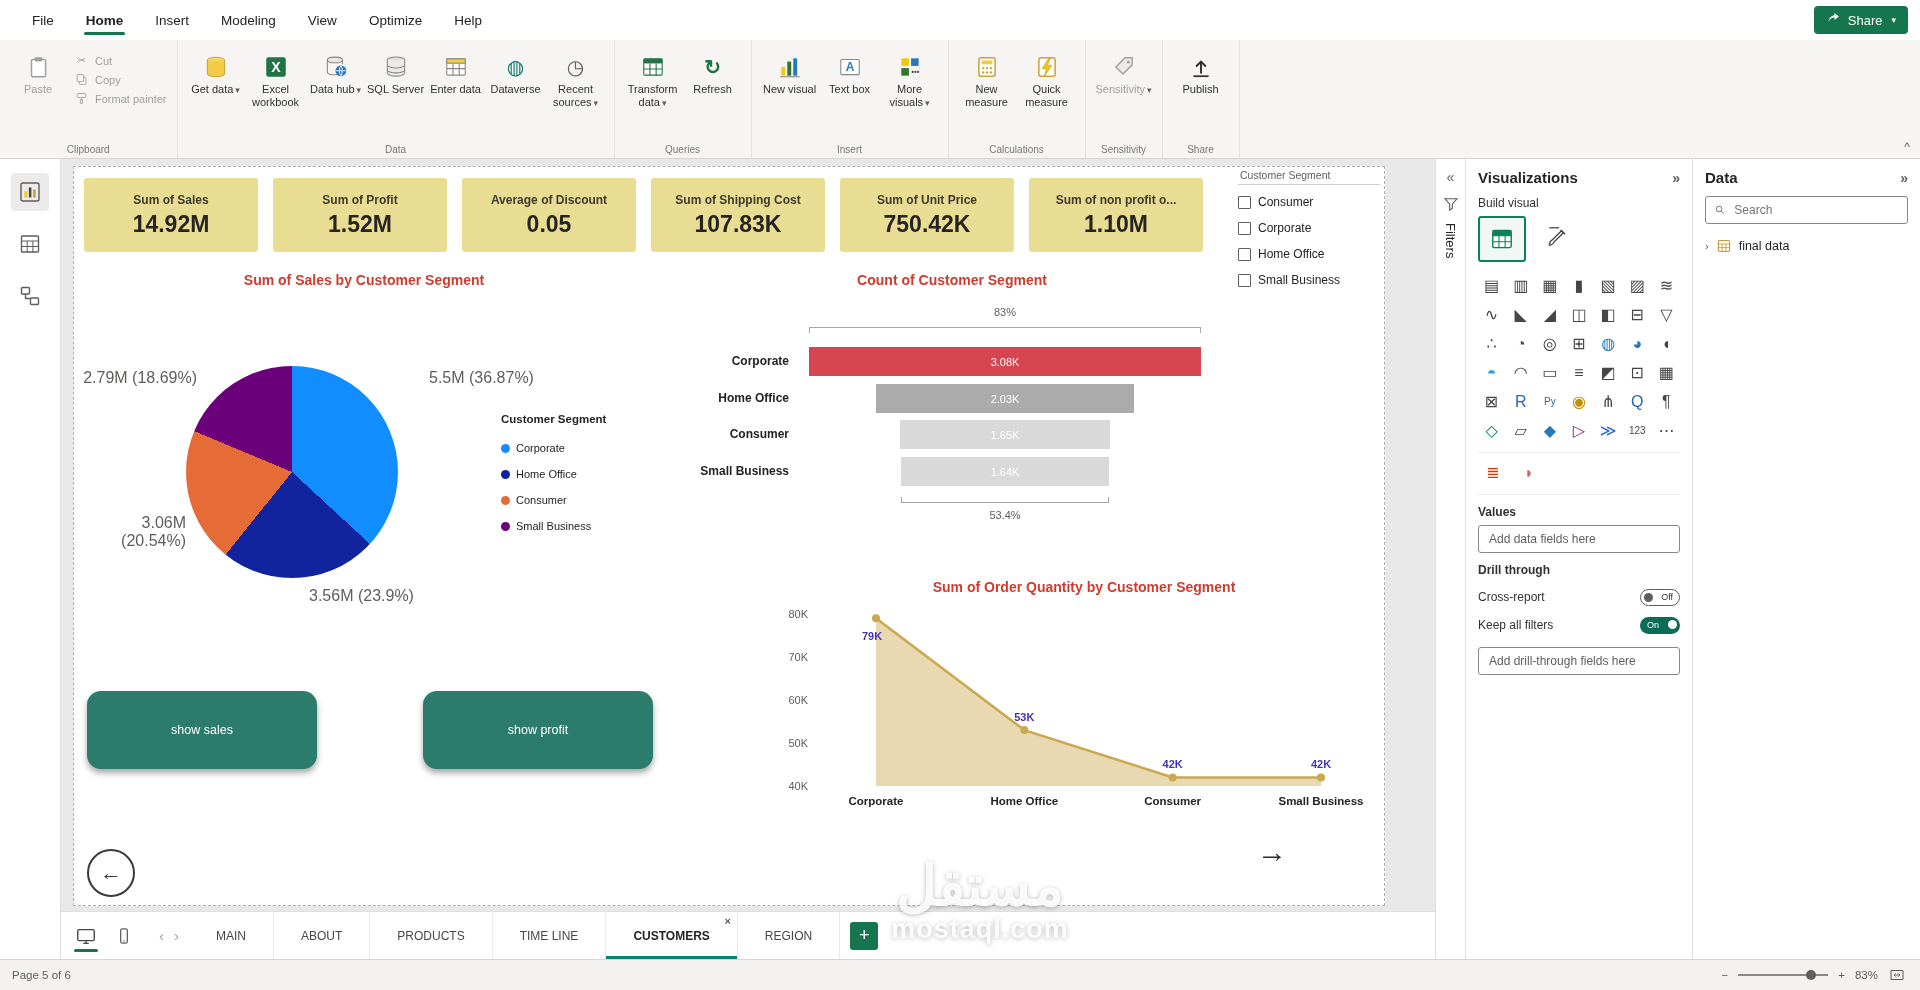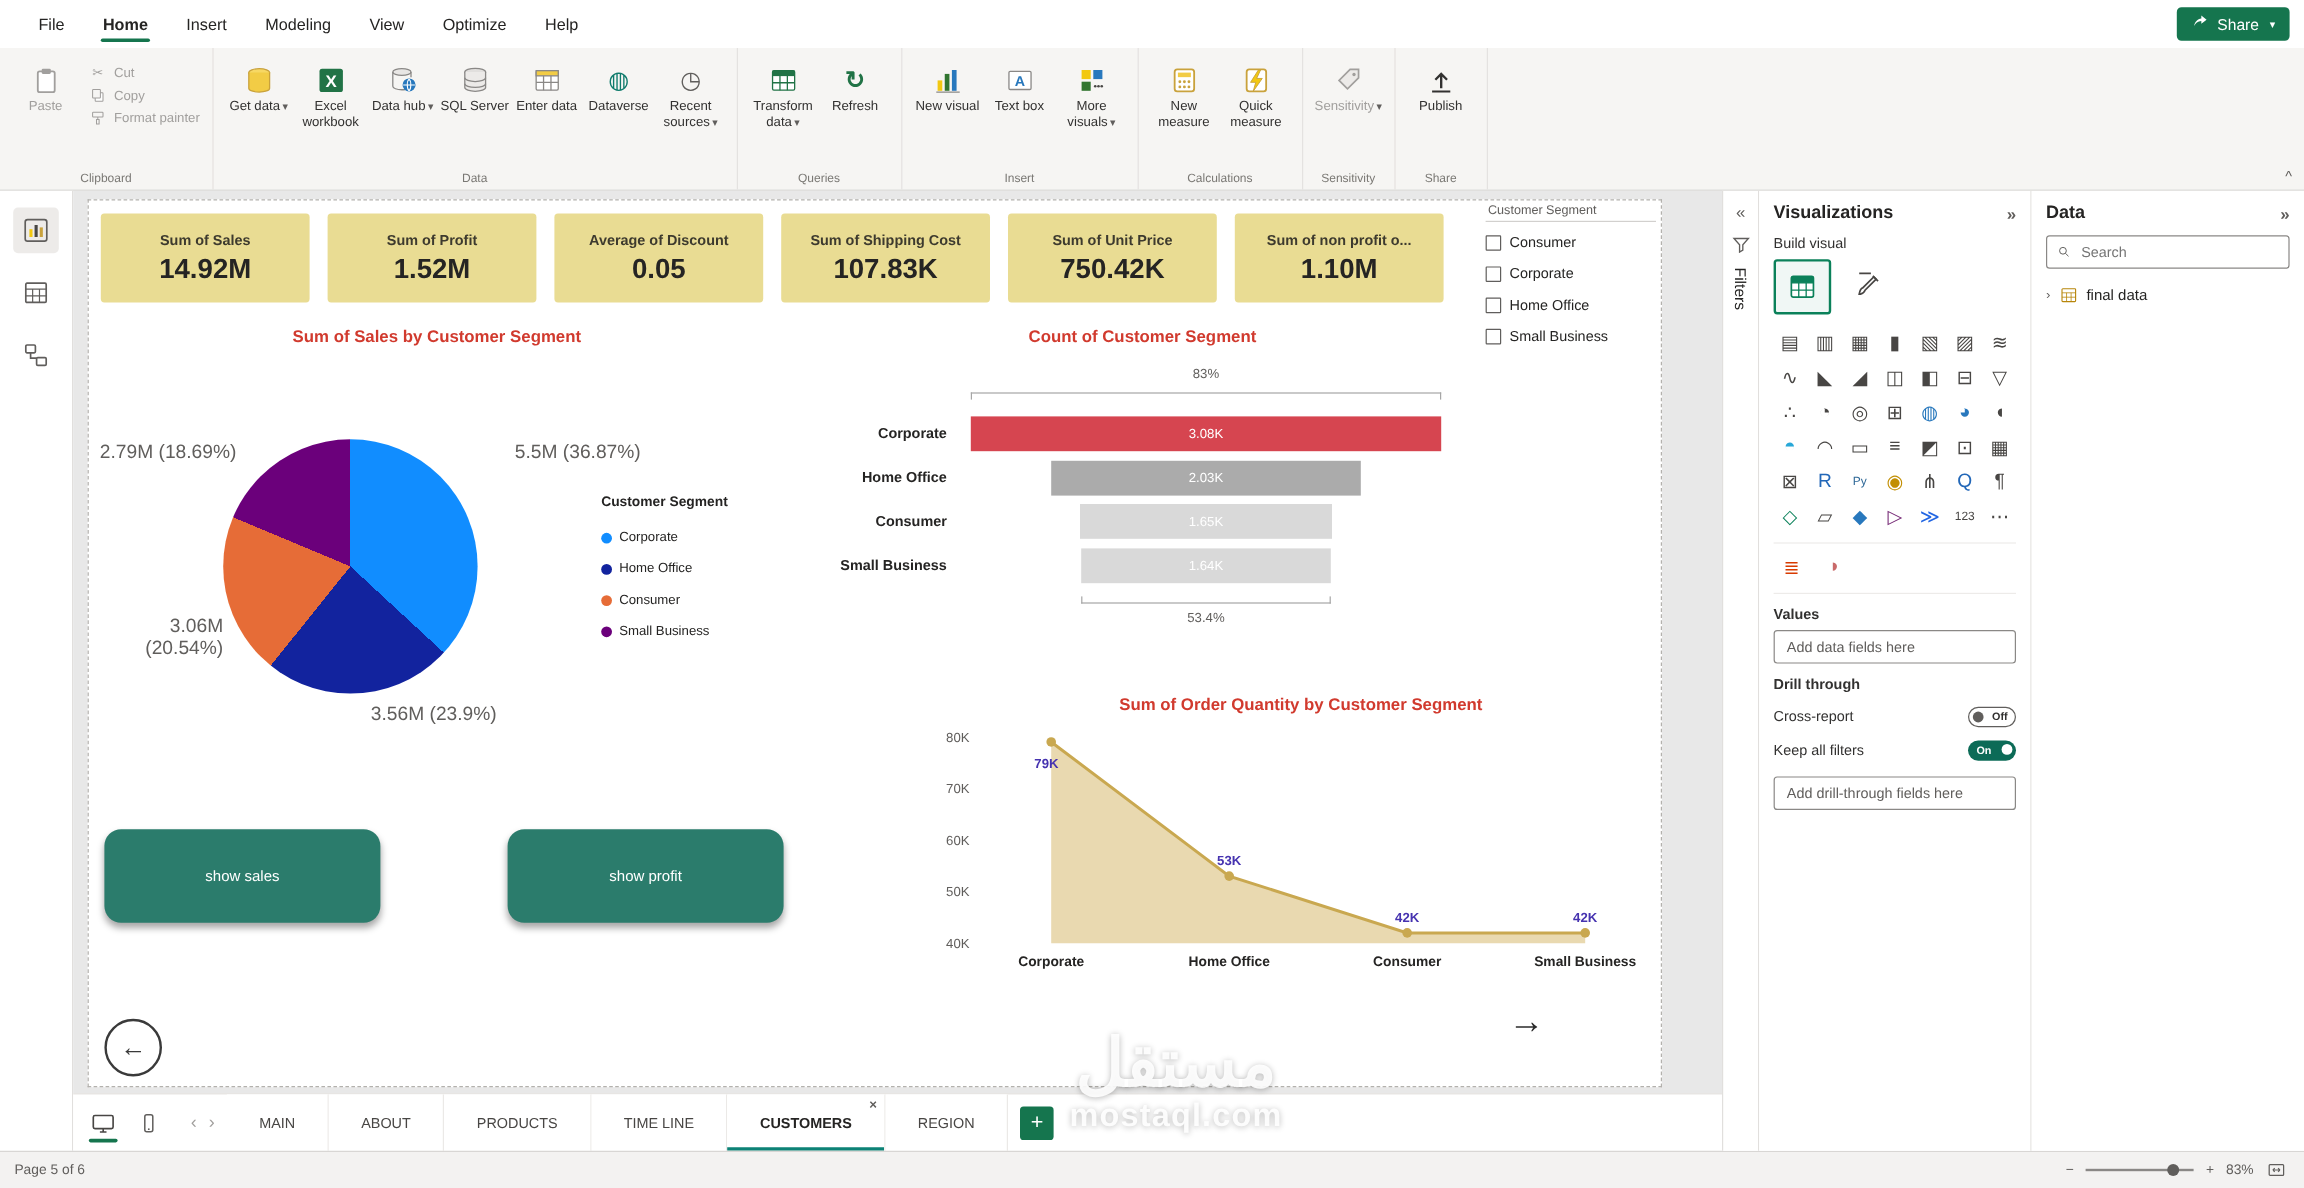--- a/index.html
+++ b/index.html
@@ -105,21 +105,21 @@
   .chev{color:#605e5c;font-size:14px;cursor:pointer;}
   .sub{font-size:12px;color:#323130;margin:10px 0 6px;}
   .modes{display:flex;gap:10px;margin:4px 0 10px;}
   .mode{width:44px;height:42px;border:1px solid #c8c6c4;border-radius:3px;display:flex;align-items:center;justify-content:center;cursor:pointer;background:#fff;}
   .mode.selected{border:2px solid var(--teal);background:#f0f7f5;}
   .vgrid{display:grid;grid-template-columns:repeat(7,1fr);gap:2px;padding-bottom:8px;border-bottom:1px solid #edebe9;}
   .vicon{height:27px;display:flex;align-items:center;justify-content:center;font-size:16px;color:#484644;cursor:pointer;border-radius:2px;}
   .extrarow{display:flex;gap:10px;padding:6px 2px 8px;border-bottom:1px solid #edebe9;}
   .fieldbox{border:1px solid #8a8886;border-radius:3px;font-size:12px;color:#605e5c;padding:6px 10px;margin:4px 0 10px;}
   .drillrow{display:flex;justify-content:space-between;align-items:center;font-size:12px;color:#323130;height:28px;}
-  .toggle{width:40px;height:17px;border-radius:9px;position:relative;font-size:9px;display:flex;align-items:center;box-sizing:border-box;cursor:pointer;font-weight:bold;}
+  .toggle{width:40px;height:17px;border-radius:9px;position:relative;font-size:9px;display:flex;align-items:center;box-sizing:border-box;cursor:pointer;}
   .toggle.off{border:1px solid #605e5c;background:#fff;color:#323130;justify-content:flex-end;padding-right:6px;}
   .toggle.off::before{content:"";position:absolute;left:3px;top:3px;width:9px;height:9px;border-radius:50%;background:#605e5c;}
   .toggle.on{background:#0C6B57;color:#fff;justify-content:flex-start;padding-left:7px;}
   .toggle.on::after{content:"";position:absolute;right:3px;top:3px;width:9px;height:9px;border-radius:50%;background:#fff;}
   .searchbox{display:flex;align-items:center;gap:6px;border:1px solid #8a8886;border-radius:3px;height:26px;padding:0 8px;margin-top:10px;}
   .searchbox input{border:none;outline:none;font-size:12px;color:#ef4444;width:100%;font-family:"Liberation Sans",sans-serif;background:transparent;}
   .datarow{display:flex;align-items:center;gap:7px;font-size:12.5px;color:#252423;margin-top:14px;cursor:pointer;}
 </style>
 </head>
 <body>

